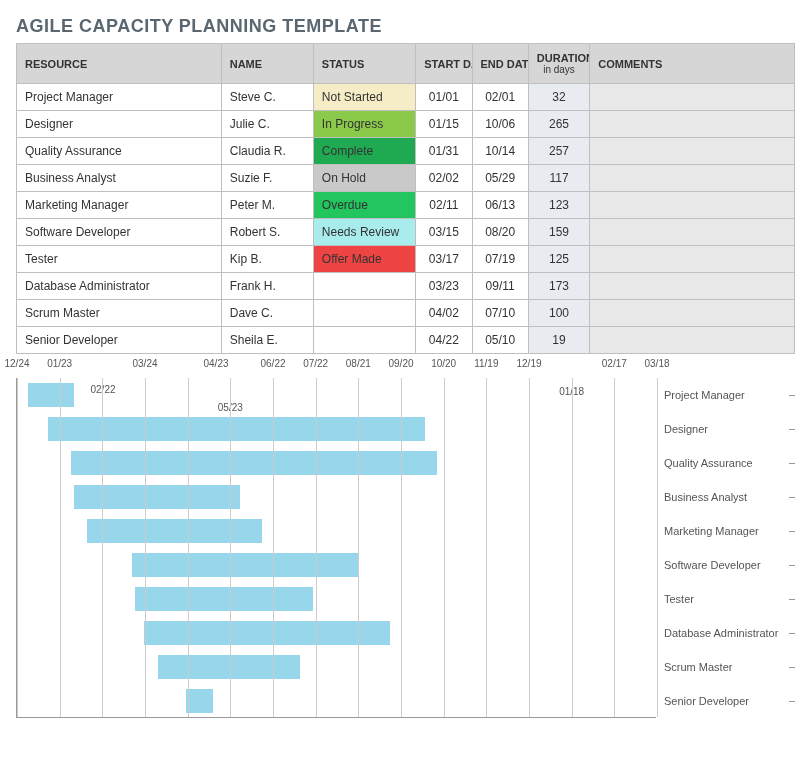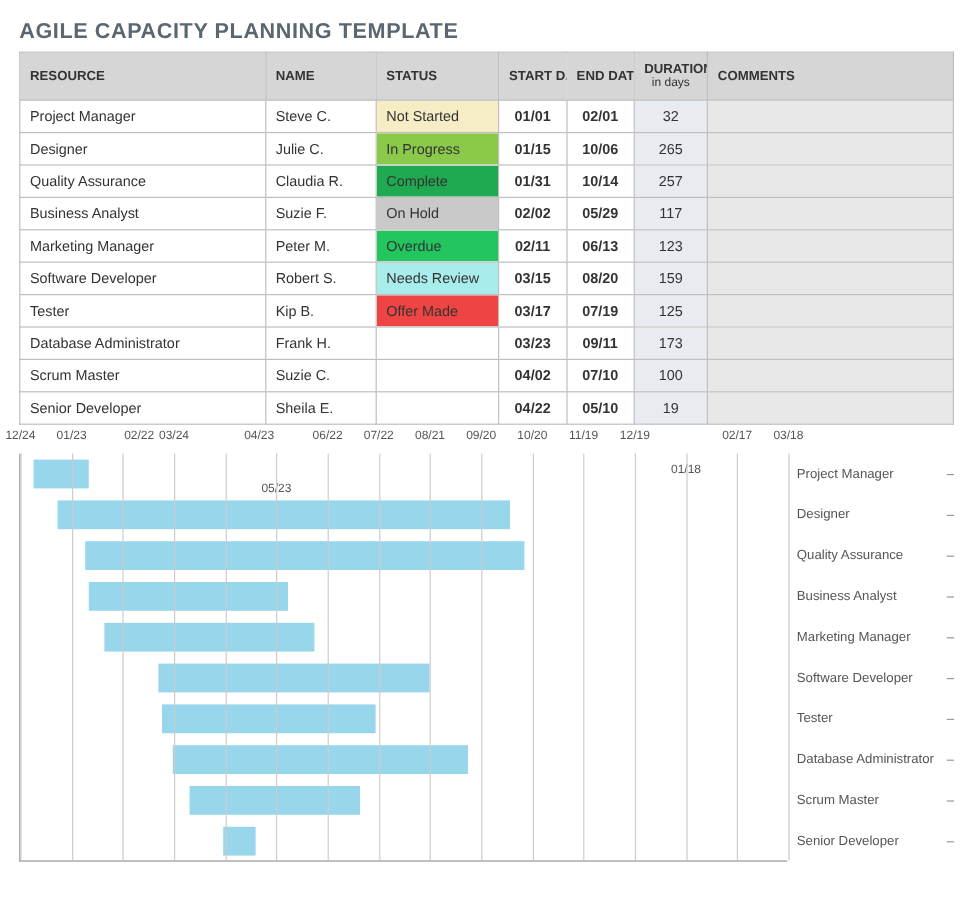--- a/index.html
+++ b/index.html
@@ -45,21 +45,21 @@
     font-weight: normal;
     font-size: 10px;
   }
   .col-res { width: 200px; }
   .col-name { width: 90px; }
   .col-status { width: 100px; }
   .col-start { width: 55px; text-align:center;}
   .col-end { width: 55px; text-align:center;}
   .col-dur { width: 60px; background:#e8ecf0; text-align:center;}
   .col-comm { width: 200px; background:#e8e8e8;}
-  td.center { text-align: center; font-weight: bold; }
+  td.center { text-align: center; }
   td.dur { background:#e8ecf0; text-align:center;}
   td.comm { background:#e8e8e8;}
   .status-cell { padding:0; }
   .status-pill {
     display:flex;
     align-items:center;
     justify-content:flex-start;
     padding-left:8px;
     width:100%;
     height:100%;
@@ -249,21 +249,21 @@
     <td class="status-cell">
           <div class="status-pill" style="background:transparent"></div>
         </td>
     <td class="center">03/23</td>
     <td class="center">09/11</td>
     <td class="dur">173</td>
     <td class="comm"></td>
       </tr>
       <tr>
     <td>Scrum Master</td>
-    <td>Suzie C.</td>
+    <td>Dave C.</td>
     <td class="status-cell">
           <div class="status-pill" style="background:transparent"></div>
         </td>
     <td class="center">04/02</td>
     <td class="center">07/10</td>
     <td class="dur">100</td>
     <td class="comm"></td>
       </tr>
       <tr>
     <td>Senior Developer</td>
@@ -278,21 +278,21 @@
       </tr>
     </tbody>
 </table>
 
 <div class="chart-wrap">
   <div class="chart">
     <div class="plot" id="plot">
       <div class="xticks" id="xticks">
           <div class="xtick" style="left: 0px;">12/24</div>
           <div class="xtick" style="left: 42.6667px;">01/23</div>
-          <div class="xtick" style="left: 99px;">02/22</div>
+          <div class="xtick" style="left: 86px; margin-top: 26px;">02/22</div>
           <div class="xtick" style="left: 128px;">03/24</div>
           <div class="xtick" style="left: 167px; margin-left: 32px;">04/23</div>
           <div class="xtick" style="left: 213.333px; margin-top: 44px;">05/23</div>
           <div class="xtick" style="left: 256px;">06/22</div>
           <div class="xtick" style="left: 298.667px;">07/22</div>
           <div class="xtick" style="left: 341.333px;">08/21</div>
           <div class="xtick" style="left: 384px;">09/20</div>
           <div class="xtick" style="left: 426.667px;">10/20</div>
           <div class="xtick" style="left: 469.333px;">11/19</div>
           <div class="xtick" style="left: 512px;">12/19</div>

